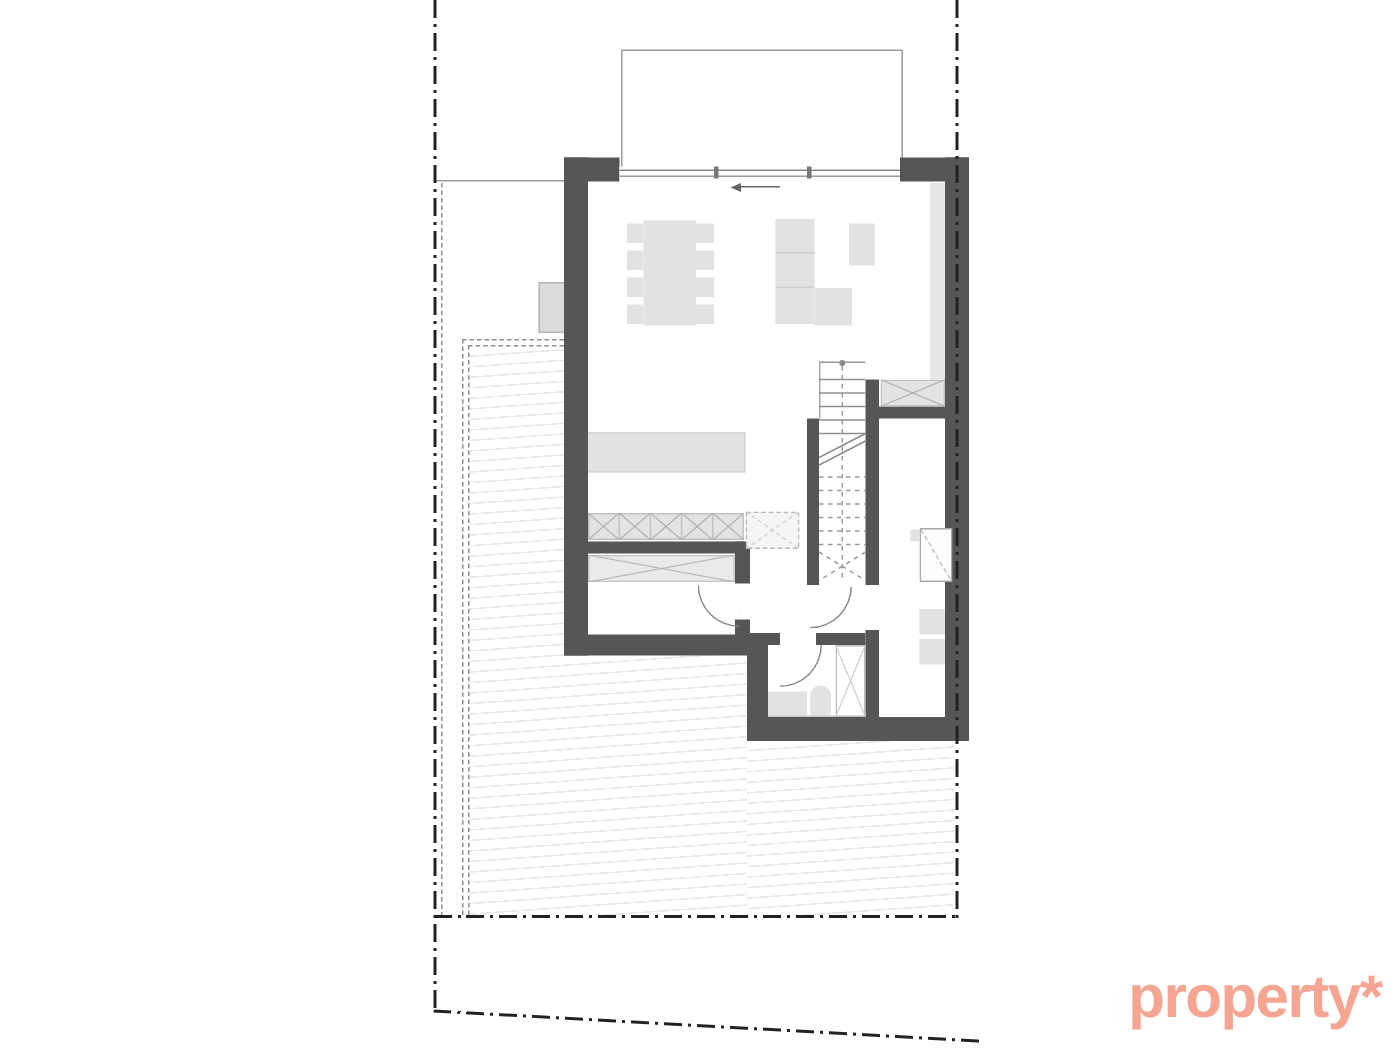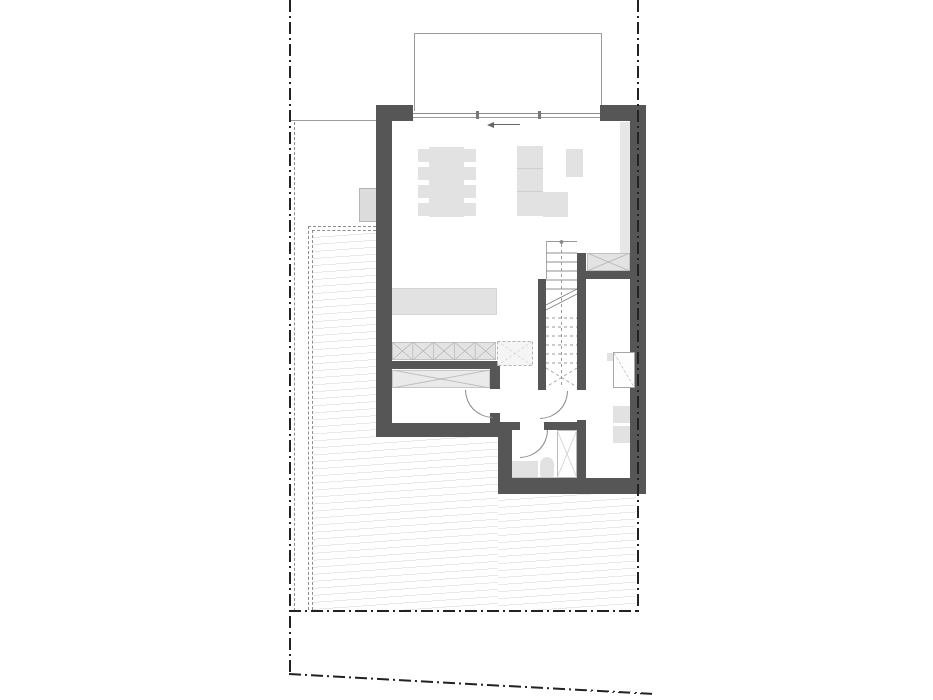--- a/index.html
+++ b/index.html
@@ -178,14 +178,15 @@
   </svg>
 
   <svg class="svgbox" style="left:613px;top:352px;" width="22" height="36" viewBox="0 0 22 36">
     <rect x="0.5" y="0.5" width="21" height="35" fill="#fdfdfd" stroke="#a8a8a8" stroke-width="1"></rect>
     <line x1="1" y1="1" x2="21" y2="35" stroke="#b5b5b5" stroke-width="0.8" stroke-dasharray="3,2"></line>
   </svg>
   <div class="furn" style="left:607px;top:353px;width:6px;height:8px;"></div>
   <div class="furn" style="left:613px;top:406px;width:19px;height:17px;"></div>
   <div class="furn" style="left:613px;top:426px;width:19px;height:17px;"></div>
 
+  <div class="watermark" style="color: rgb(246, 165, 147);">property*</div>
 
 </div>
 
 </body></html>

